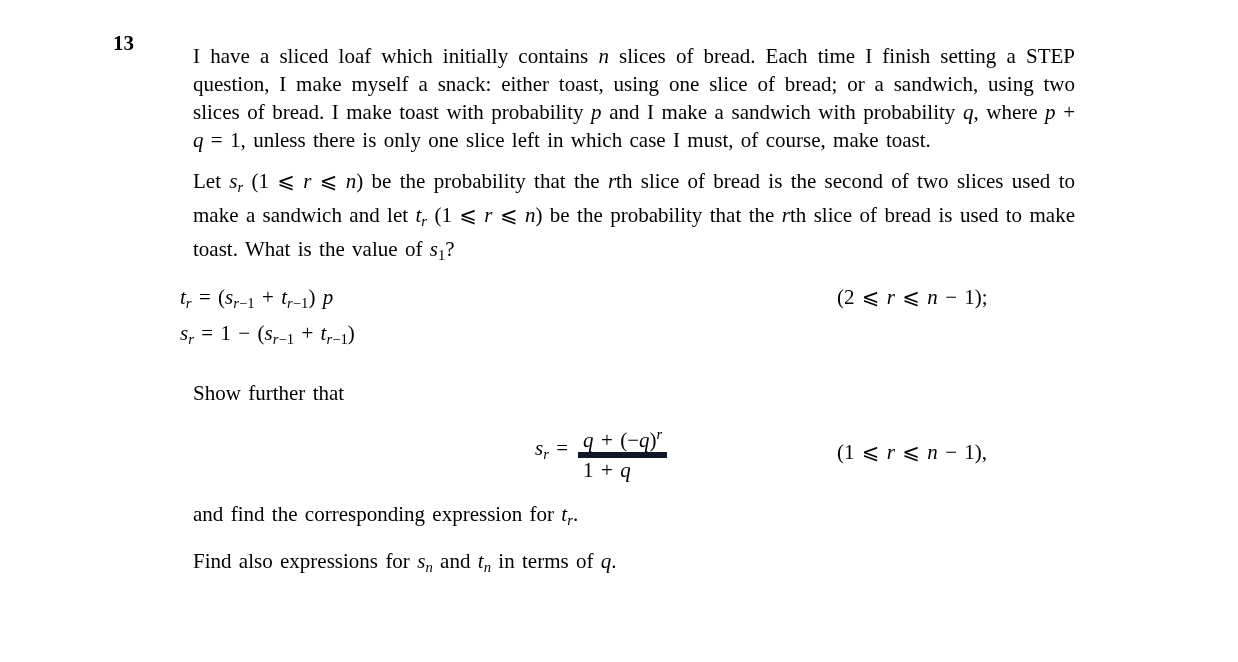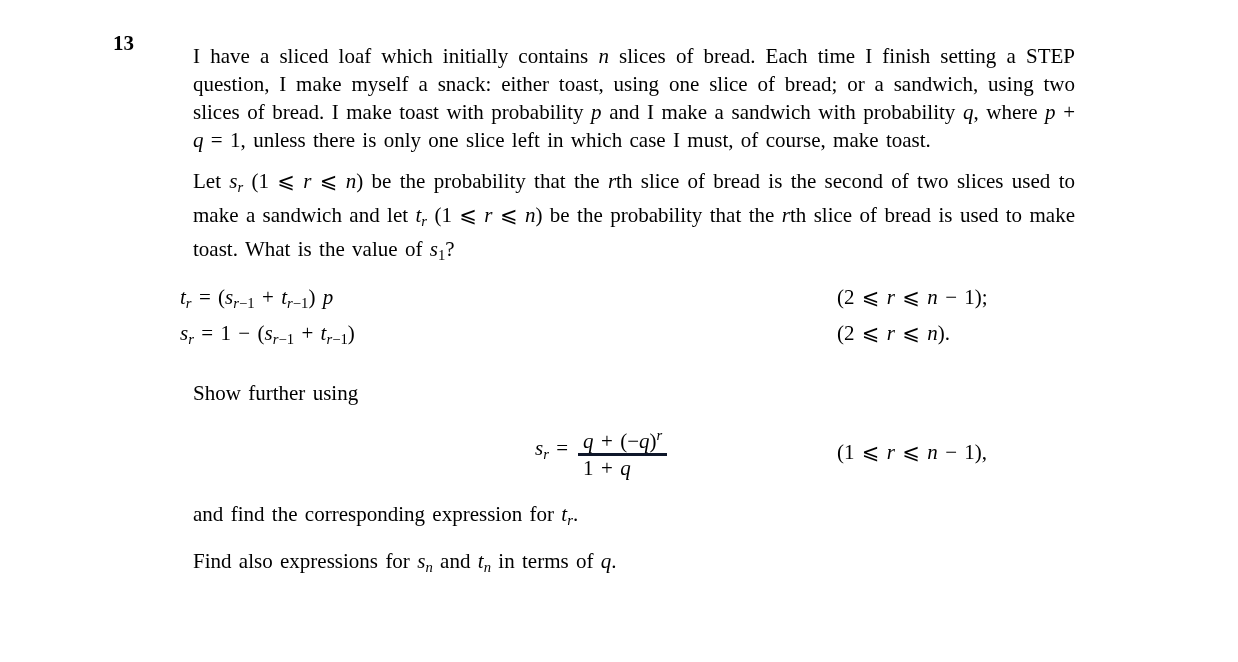--- a/index.html
+++ b/index.html
@@ -60,21 +60,21 @@
     transform: translateY(-50%);
   }
   .frac {
     display: inline-block;
     text-align: left;
     vertical-align: middle;
     margin-left: 10px;
     line-height: 22px;
   }
   .frac .num { display: block; padding: 0 5px 1px 5px; }
-  .frac .den { display: block; border-top: 3px solid #0f172a; padding: 1px 5px 0 5px; }
+  .frac .den { display: block; border-top: 6px solid #0f172a; padding: 1px 5px 0 5px; }
   .p6 { margin-bottom: 10px; }
   .p7 { margin-bottom: 0; }
   
   .i   { font-style: italic; }
   .sb  { font-size: 70%; vertical-align: -0.28em; }
   .sbi { font-size: 70%; vertical-align: -0.28em; font-style: italic; }
   .spi { font-size: 70%; vertical-align: 0.55em; font-style: italic; }
 </style>
 </head>
 <body>
@@ -88,26 +88,25 @@
     <p class="p2"><span>Let </span><span class="i">s</span><span class="sbi">r</span><span> (1 ⩽ </span><span class="i">r</span><span> ⩽ </span><span class="i">n</span><span>) be the probability that the </span><span class="i">r</span><span>th slice of bread is the second of two slices used to make a sandwich and let </span><span class="i">t</span><span class="sbi">r</span><span> (1 ⩽ </span><span class="i">r</span><span> ⩽ </span><span class="i">n</span><span>) be the probability that the </span><span class="i">r</span><span>th slice of bread is used to make toast. What is the value of </span><span class="i">s</span><span class="sb">1</span><span>?</span></p>
 
 
     <div class="eqblock">
       <div class="eqrow">
         <span class="eq"><span class="i">t</span><span class="sbi">r</span><span> = (</span><span class="i">s</span><span class="sbi">r</span><span class="sb">−1</span><span> + </span><span class="i">t</span><span class="sbi">r</span><span class="sb">−1</span><span>) </span><span class="i">p</span></span>
         <span class="cond"><span>(2 ⩽ </span><span class="i">r</span><span> ⩽ </span><span class="i">n</span><span> − 1);</span></span>
       </div>
       <div class="eqrow">
         <span class="eq"><span class="i">s</span><span class="sbi">r</span><span> = 1 − (</span><span class="i">s</span><span class="sbi">r</span><span class="sb">−1</span><span> + </span><span class="i">t</span><span class="sbi">r</span><span class="sb">−1</span><span>)</span></span>
-        <span class="cond"><span>(2 ⩽ </span><span class="i">r</span><span> ⩽ </span><span class="i">n</span><span>).</span></span>
       </div>
     </div>
 
 
-    <p class="p5"><span>Show further using</span></p>
+    <p class="p5"><span>Show further that</span></p>
 
     <div class="dispeq">
       <span class="eqwrap">
         <span class="lhs"><span class="i">s</span><span class="sbi">r</span><span> =</span></span>
         <span class="frac">
           <span class="num"><span class="i">q</span><span> + (−</span><span class="i">q</span><span>)</span><span class="spi">r</span></span>
           <span class="den"><span>1 + </span><span class="i">q</span></span>
         </span>
       </span>
       <span class="cond"><span>(1 ⩽ </span><span class="i">r</span><span> ⩽ </span><span class="i">n</span><span> − 1),</span></span>

